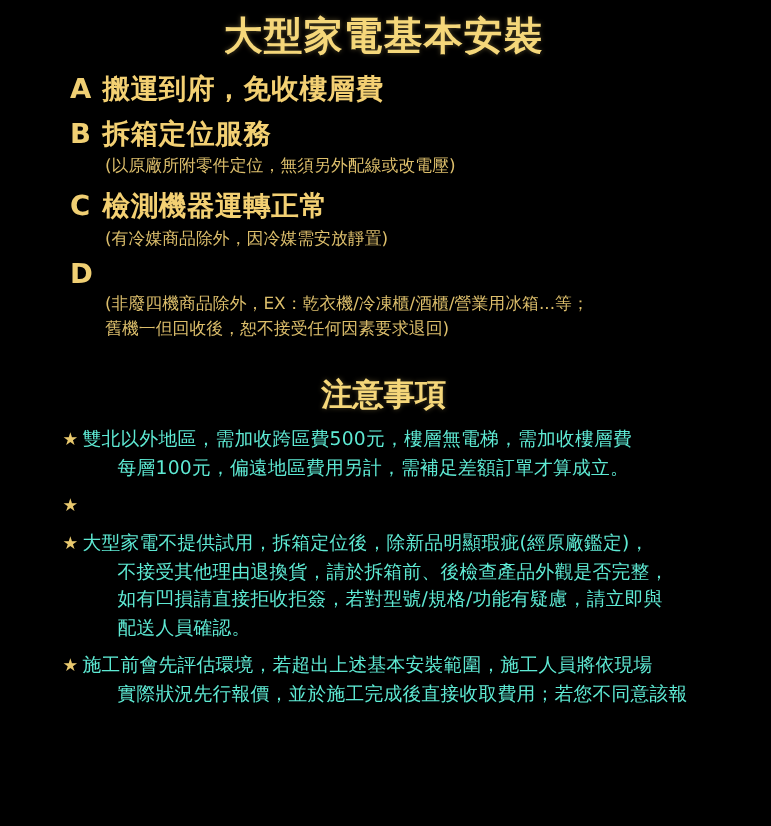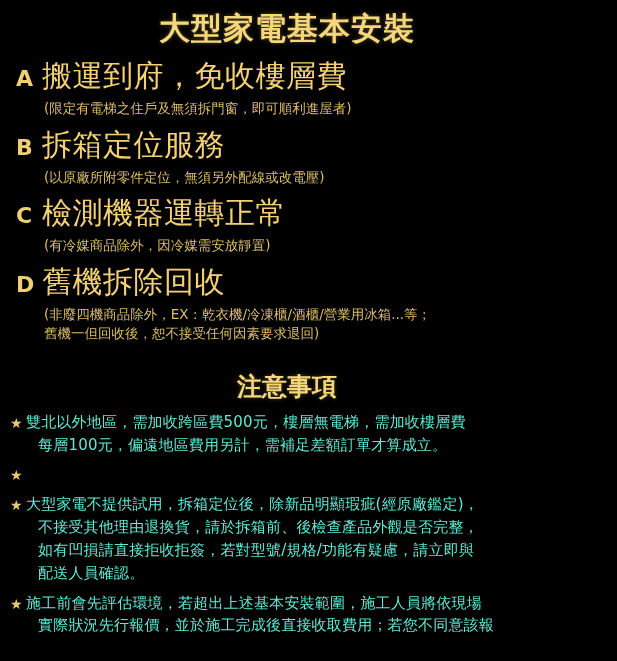--- a/index.html
+++ b/index.html
@@ -13,20 +13,21 @@
     overflow: hidden;
     font-family: "DejaVu Sans", "Liberation Sans", sans-serif;
     color: #e8c46a;
   }
   .page {
     position: relative;
     width: 574px;
     height: 661px;
     background: #000000;
     box-sizing: border-box;
+    padding-left: 40px;
   }
 
   
   .main-title {
     text-align: center;
     font-size: 31px;
     font-weight: bold;
     letter-spacing: 1px;
     color: #f5d77a;
     padding-top: 8px;
@@ -48,22 +49,22 @@
   .item-letter {
     font-size: 22px;
     font-weight: bold;
     color: #f0cf73;
     width: 26px;
     flex: 0 0 26px;
     text-align: left;
     padding-left: 2px;
   }
   .item-title {
-    font-size: 30px;
-    font-weight: normal;
+    font-size: 22px;
+    font-weight: bold;
     color: #f3d073;
     letter-spacing: 0.5px;
   }
   .item-note {
     font-size: 13.5px;
     color: #dcbe6b;
     margin-left: 30px;
     margin-top: 2px;
     line-height: 1.45;
   }
@@ -99,38 +100,37 @@
   .notice-text {
     font-size: 15px;
     line-height: 1.52;
     color: #5eead4;
     letter-spacing: 0.2px;
   }
   .notice-text .line {
     display: block;
   }
   .notice-text .line.indent {
-    margin-left: 12px;
+    margin-left: 28px;
   }
 </style>
 </head>
 <body>
 
 <div class="page">
 
   <div class="main-title">大型家電基本安裝</div>
 
   <div class="items">
 
     <div class="item">
       <div class="item-head">
         <span class="item-letter">A</span>
         <span class="item-title">搬運到府，免收樓層費</span>
       </div>
-      <div class="item-note">(限定有電梯之住戶及無須拆門窗，即可順利進屋者)</div>
     </div>
 
     <div class="item">
       <div class="item-head">
         <span class="item-letter">B</span>
         <span class="item-title">拆箱定位服務</span>
       </div>
       <div class="item-note">(以原廠所附零件定位，無須另外配線或改電壓)</div>
     </div>
 
@@ -138,21 +138,20 @@
       <div class="item-head">
         <span class="item-letter">C</span>
         <span class="item-title">檢測機器運轉正常</span>
       </div>
       <div class="item-note">(有冷媒商品除外，因冷媒需安放靜置)</div>
     </div>
 
     <div class="item">
       <div class="item-head">
         <span class="item-letter">D</span>
-        <span class="item-title">舊機拆除回收</span>
       </div>
       <div class="item-note">
         <span>(非廢四機商品除外，EX：乾衣機/冷凍櫃/酒櫃/營業用冰箱...等；</span>
         <span class="cont">舊機一但回收後，恕不接受任何因素要求退回)</span>
       </div>
     </div>
 
   </div>
 
   <div class="notice-title">注意事項</div>

